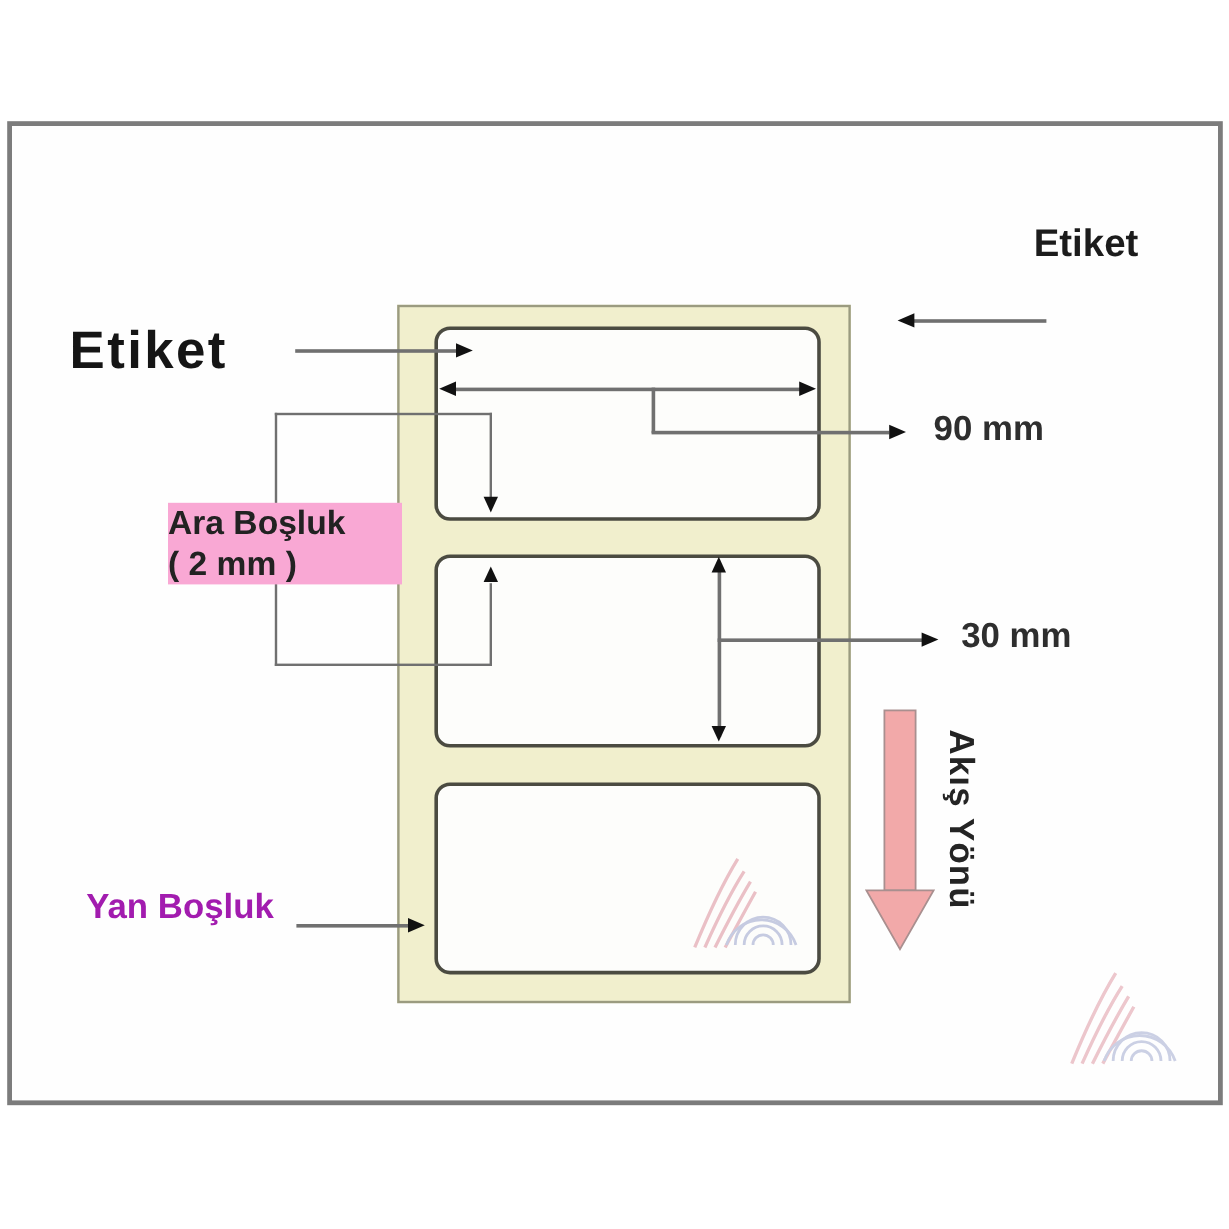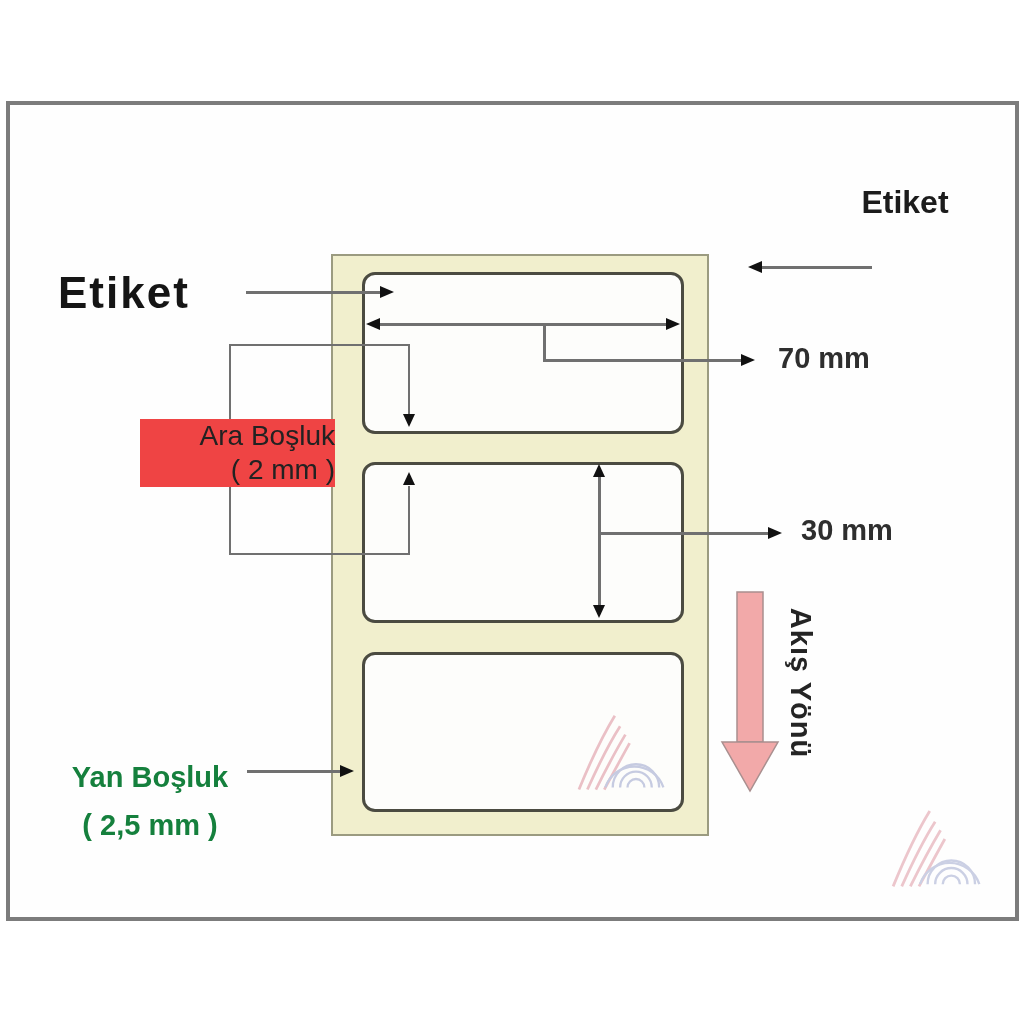--- a/index.html
+++ b/index.html
@@ -17,24 +17,24 @@
   .line{position:absolute;background:#707070;}
   .ah{position:absolute;width:0;height:0;}
   .ah-right{border-top:6px solid transparent;border-bottom:6px solid transparent;border-left:14px solid #111;}
   .ah-left{border-top:6px solid transparent;border-bottom:6px solid transparent;border-right:14px solid #111;}
   .ah-down{border-left:6px solid transparent;border-right:6px solid transparent;border-top:13px solid #111;}
   .ah-up{border-left:6px solid transparent;border-right:6px solid transparent;border-bottom:13px solid #111;}
   .txt{position:absolute;white-space:nowrap;}
   .t-etiket{left:58px;top:268px;font-size:44px;font-weight:bold;letter-spacing:2px;color:#151515;}
   .t-carrier{left:795px;top:180px;width:220px;text-align:center;font-size:32px;font-weight:bold;
              line-height:45px;color:#1c1c1c;}
-  .t-gap{left:140px;top:419px;width:195px;text-align:right;font-size:28px;font-weight:normal;
-         line-height:34px;color:#222;background:#ef4444;}
-  .t-side{left:40px;top:753px;width:220px;text-align:center;font-size:29px;font-weight:bold;
-          line-height:48px;color:#15803d;}
+  .t-gap{left:140px;top:419px;width:195px;text-align:left;font-size:28px;font-weight:bold;
+         line-height:34px;color:#222;background:#f9a8d4;}
+  .t-side{left:40px;top:732px;width:220px;text-align:center;font-size:29px;font-weight:bold;
+          line-height:48px;color:#a21caf;}
   .t-dim{font-size:29px;font-weight:bold;color:#2e2e2e;}
   .t-60{left:778px;top:342px;}
   .t-30{left:801px;top:514px;text-align:center;}
   .t-flow{left:700px;top:666px;width:200px;height:34px;text-align:center;font-size:29px;
           font-weight:bold;letter-spacing:1px;color:#242424;transform:rotate(90deg);}
   .svgabs{position:absolute;}
 </style>
 </head>
 <body>
 
@@ -80,21 +80,21 @@
   <div class="txt t-etiket">Etiket</div>
   <div class="line" style="left:246px;top:291px;width:134px;height:3px"></div>
   <div class="ah ah-right" style="left:380px;top:286px"></div>
 
   <div class="line" style="left:378px;top:323px;width:290px;height:3px"></div>
   <div class="ah ah-left" style="left:366px;top:318px"></div>
   <div class="ah ah-right" style="left:666px;top:318px"></div>
   <div class="line" style="left:543px;top:323px;width:3px;height:38px"></div>
   <div class="line" style="left:543px;top:359px;width:198px;height:3px"></div>
   <div class="ah ah-right" style="left:741px;top:354px"></div>
-  <div class="txt t-dim t-60">70 mm</div>
+  <div class="txt t-dim t-60">90 mm</div>
 
   <div class="line" style="left:229px;top:344px;width:181px;height:2px"></div>
   <div class="line" style="left:408px;top:344px;width:2px;height:72px"></div>
   <div class="ah ah-down" style="left:403px;top:414px"></div>
   <div class="line" style="left:229px;top:344px;width:2px;height:211px"></div>
   <div class="line" style="left:229px;top:553px;width:181px;height:2px"></div>
   <div class="line" style="left:408px;top:486px;width:2px;height:68px"></div>
   <div class="ah ah-up" style="left:403px;top:472px"></div>
   <div class="txt t-gap">
     <div>Ara Boşluk</div>
@@ -103,21 +103,20 @@
 
   <div class="line" style="left:598px;top:469px;width:3px;height:145px"></div>
   <div class="ah ah-up" style="left:593px;top:464px"></div>
   <div class="ah ah-down" style="left:593px;top:605px"></div>
   <div class="line" style="left:598px;top:532px;width:172px;height:3px"></div>
   <div class="ah ah-right" style="left:768px;top:527px"></div>
   <div class="txt t-dim t-30">30 mm</div>
 
   <div class="txt t-side">
     <div>Yan Boşluk</div>
-    <div>( 2,5 mm )</div>
   </div>
   <div class="line" style="left:247px;top:770px;width:95px;height:3px"></div>
   <div class="ah ah-right" style="left:340px;top:765px"></div>
 
   <div class="txt t-carrier">
     <div>Etiket</div>
   </div>
   <div class="line" style="left:756px;top:266px;width:116px;height:3px"></div>
   <div class="ah ah-left" style="left:748px;top:261px"></div>
 

